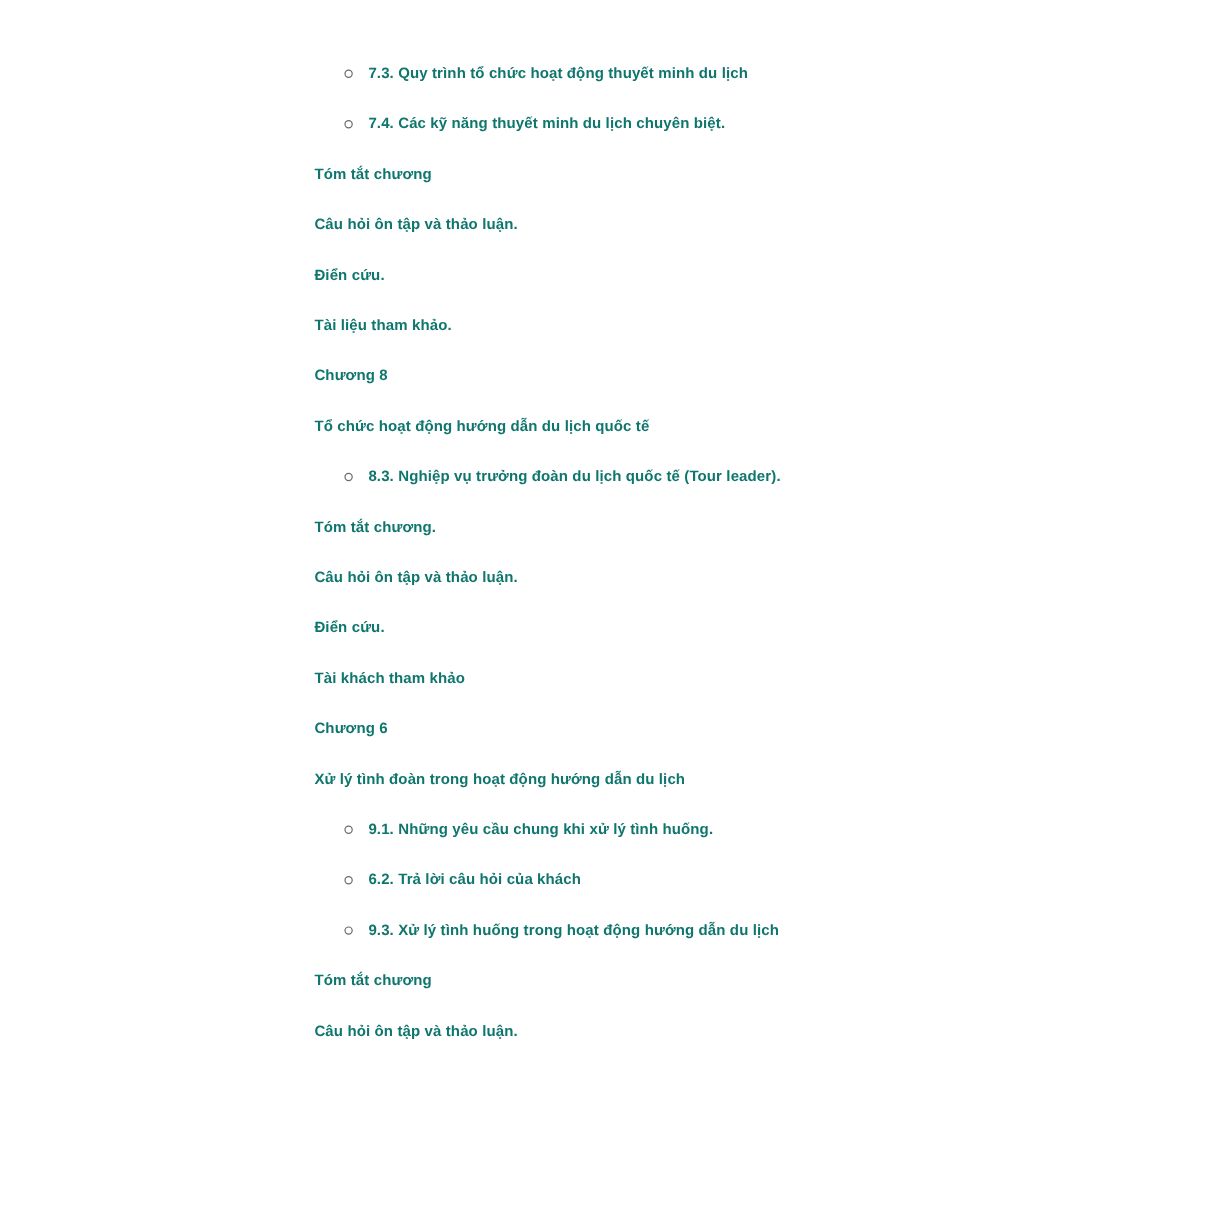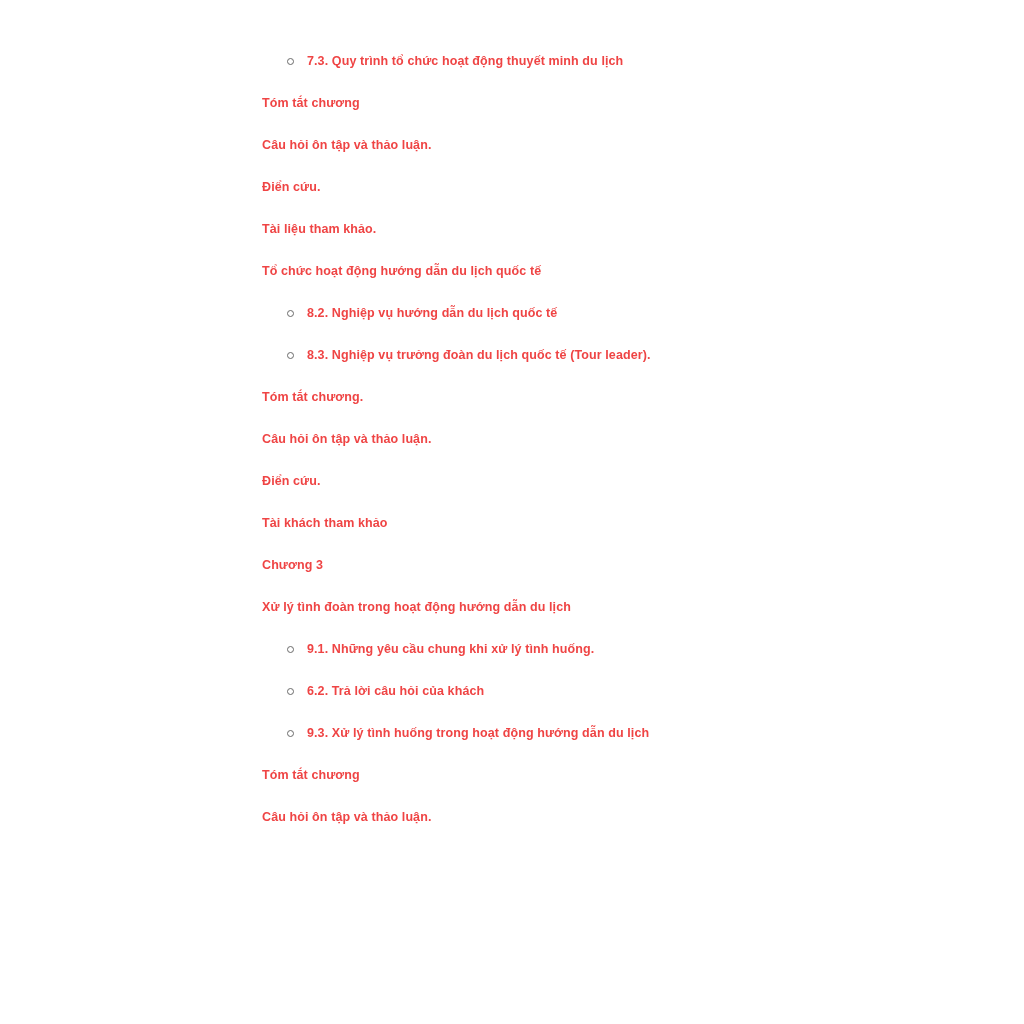--- a/index.html
+++ b/index.html
@@ -10,21 +10,21 @@
     background: #ffffff;
     overflow: hidden;
   }
   .page {
     position: relative;
     width: 1024px;
     height: 1024px;
     background: #ffffff;
     font-family: "Liberation Sans", "DejaVu Sans", sans-serif;
     font-weight: 700;
-    color: #ef4444;
+    color: #0f766e;
     box-sizing: border-box;
     padding-top: 40px;
     padding-left: 262px;
     border-radius: 21px;
   }
   .line {
     height: 42px;
     display: flex;
     align-items: center;
     white-space: nowrap;
@@ -50,47 +50,50 @@
 </head>
 <body>
 
 <div class="page">
   <div id="toc-list">
   <div class="line">
     <span class="bullet-marker"></span>
     <span class="line-text">7.3. Quy trình tổ chức hoạt động thuyết minh du lịch</span>
   </div>
 
+  <div class="line">
+    <span class="bullet-marker"></span>
+    <span class="line-text">7.4. Các kỹ năng thuyết minh du lịch chuyên biệt.</span>
+  </div>
 
   <div class="line">
     <span class="line-text">Tóm tắt chương</span>
   </div>
 
   <div class="line">
     <span class="line-text">Câu hỏi ôn tập và thảo luận.</span>
   </div>
 
   <div class="line">
     <span class="line-text">Điển cứu.</span>
   </div>
 
   <div class="line">
     <span class="line-text">Tài liệu tham khảo.</span>
   </div>
 
+  <div class="line">
+    <span class="line-text">Chương 8</span>
+  </div>
 
   <div class="line">
     <span class="line-text">Tổ chức hoạt động hướng dẫn du lịch quốc tế</span>
   </div>
 
 
-  <div class="line">
-    <span class="bullet-marker"></span>
-    <span class="line-text">8.2. Nghiệp vụ hướng dẫn du lịch quốc tế</span>
-  </div>
 
   <div class="line">
     <span class="bullet-marker"></span>
     <span class="line-text">8.3. Nghiệp vụ trưởng đoàn du lịch quốc tế (Tour leader).</span>
   </div>
 
   <div class="line">
     <span class="line-text">Tóm tắt chương.</span>
   </div>
 
@@ -100,21 +103,21 @@
 
   <div class="line">
     <span class="line-text">Điển cứu.</span>
   </div>
 
   <div class="line">
     <span class="line-text">Tài khách tham khảo</span>
   </div>
 
   <div class="line">
-    <span class="line-text">Chương 3</span>
+    <span class="line-text">Chương 6</span>
   </div>
 
   <div class="line">
     <span class="line-text">Xử lý tình đoàn trong hoạt động hướng dẫn du lịch</span>
   </div>
 
   <div class="line">
     <span class="bullet-marker"></span>
     <span class="line-text">9.1. Những yêu cầu chung khi xử lý tình huống.</span>
   </div>

